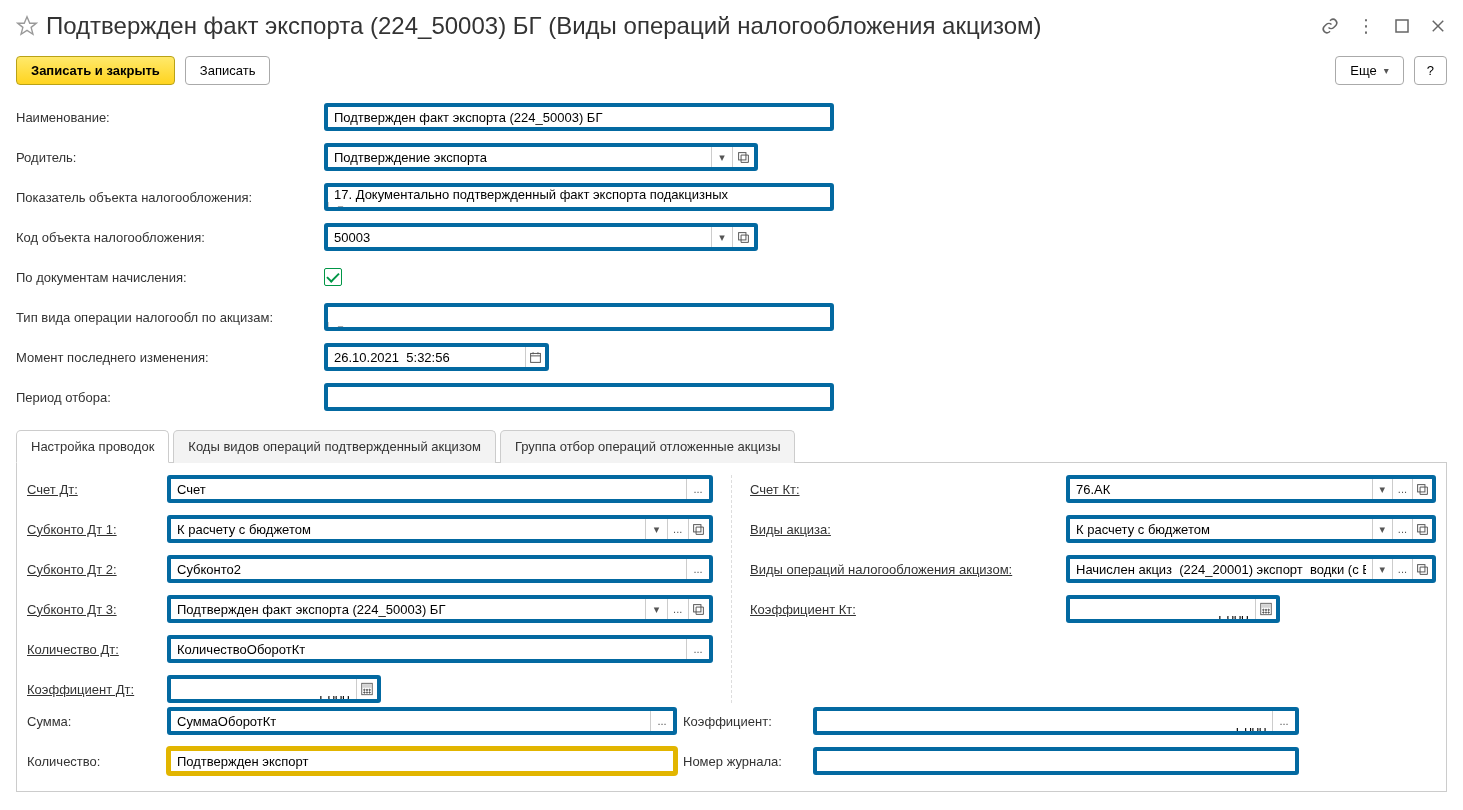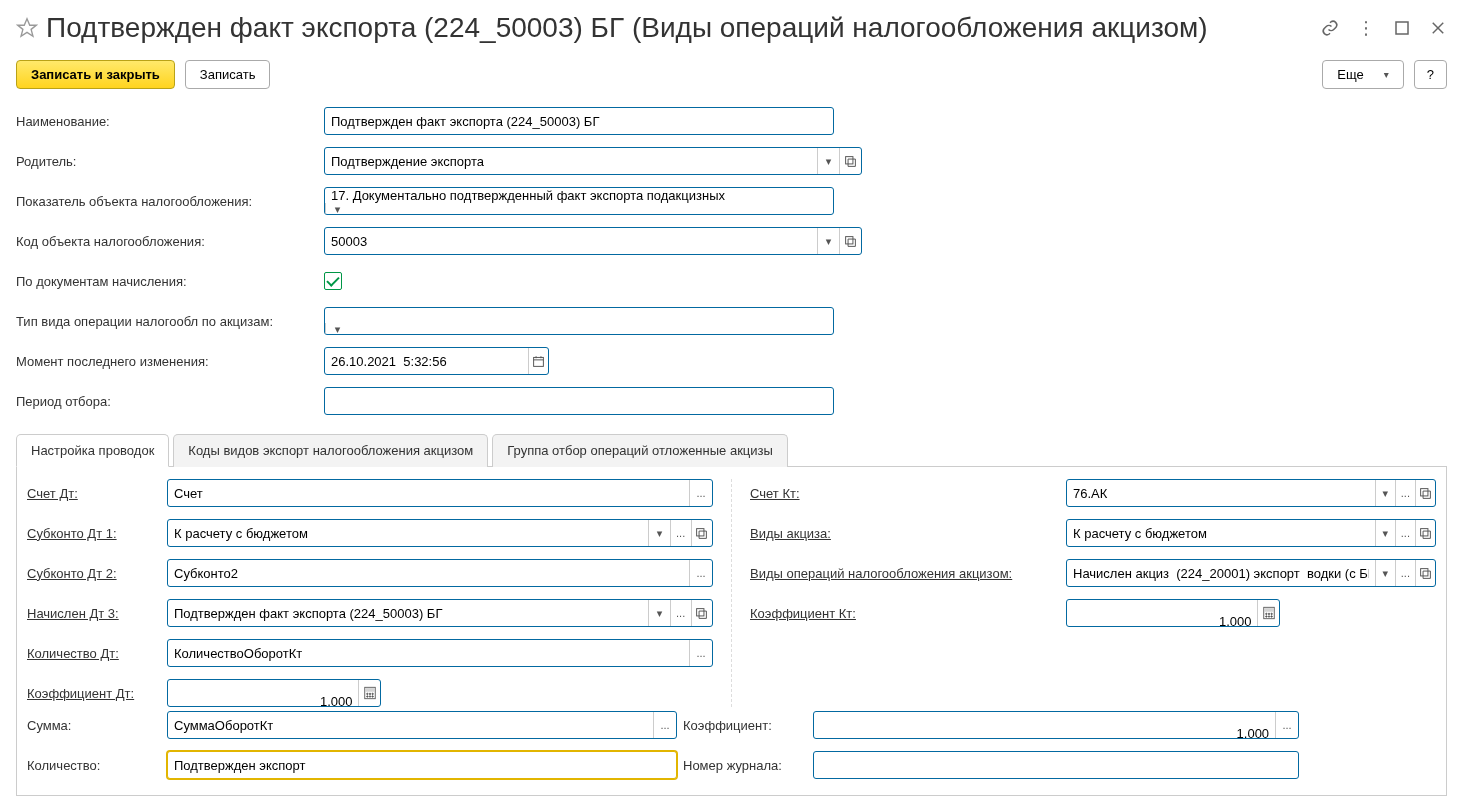--- a/index.html
+++ b/index.html
@@ -17,21 +17,21 @@
     margin-bottom: 16px;
   }
   .star-icon {
     width: 22px;
     height: 22px;
     margin-right: 8px;
     color: #999;
     flex-shrink: 0;
   }
   .title {
-    font-size: 28px;
+    font-size: 24px;
     font-weight: 400;
     flex: 1;
   }
   .title-controls {
     display: flex;
     align-items: center;
     gap: 18px;
     color: #666;
   }
   .title-controls svg, .title-controls .ic { width: 18px; height: 18px; cursor: pointer; }
@@ -48,38 +48,38 @@
     border-radius: 4px;
     background: #fff;
     cursor: pointer;
     font-size: 13px;
   }
   .btn-primary {
     background: linear-gradient(#ffe96b, #ffd41f);
     border-color: #b9a217;
     font-weight: bold;
   }
-  .btn-more { display:flex; align-items:center; gap:20px;margin-left:31px; }
+  .btn-more { display:flex; align-items:center; gap:7px;margin-left:31px; }
   .btn-more .chev { font-size: 10px; color:#555; }
   .btn-help { padding: 6px 12px; }
   .spacer { flex: 1; }
   .form-area { display:flex; flex-direction:column; gap:12px; }
   .frow {
     display: flex;
     align-items: center;
     min-height: 28px;
   }
   .flabel {
     width: 308px;
     flex-shrink: 0;
   }
   .fld {
     display: flex;
     align-items: stretch;
-    border: 1px solid #0369a1;
+    border: 4px solid #0369a1;
     border-radius: 3px;
     background: #fff;
     height: 28px;
     overflow: hidden;
   }
   .fld input[type=text] {
     border: none;
     outline: none;
     padding: 0 6px;
     font-size: 13px;
@@ -94,21 +94,21 @@
     justify-content: center;
     border-left: 1px solid #ccc;
     font-size: 11px;
     color: #555;
     cursor: pointer;
     user-select: none;
   }
   .fbtn svg { width: 13px; height: 13px; }
   .fbtn.calc svg { width:14px; height:14px; }
   .w-name { width: 510px; }
-  .w-parent { width: 538px; }
+  .w-parent { width: 434px; }
   .w-showtax { width: 510px; flex-direction: column; }
   .w-datetime { width: 225px; gap: 16px; }
   .w-period { width: 510px; }
   .check {
     width: 18px; height: 18px;
     border: 1.5px solid #009646;
     border-radius: 2px;
     display:flex; align-items:center; justify-content:center;
   }
   .check.on::after {
@@ -282,21 +282,21 @@
       <div class="flabel">Период отбора:</div>
       <div class="fld w-period">
         <input type="text" value="" style="">
       </div>
     </div>
 
 
     <div>
       <div class="tabs">
         <div class="tab active">Настройка проводок</div>
-        <div class="tab">Коды видов экспорт налогообложения акцизом</div>
+        <div class="tab">Коды видов операций подтвержденный акцизом</div>
         <div class="tab">Группа отбор операций отложенные акцизы</div>
       </div>
       <div class="tab-body">
 
         <div class="twocol">
 
           <div class="col">
             <div class="frow">
               <div class="flabel">Счет Дт:</div>
               <div class="fld fld-grow">
@@ -319,21 +319,21 @@
               </div>
             </div>
             <div class="frow">
               <div class="flabel">Субконто Дт 2:</div>
               <div class="fld fld-grow">
                 <input type="text" value="Субконто2" style="">
                 <div class="fbtn">...</div>
               </div>
             </div>
             <div class="frow">
-              <div class="flabel">Начислен Дт 3:</div>
+              <div class="flabel">Субконто Дт 3:</div>
               <div class="fld fld-grow">
                 <input type="text" value="Подтвержден факт экспорта (224_50003) БГ" style="">
                 <div class="fbtn">▾</div>
                 <div class="fbtn">...</div>
                 <div class="fbtn">
                   <svg viewBox="0 0 16 16" fill="none" stroke="currentColor" stroke-width="1.2">
                       <rect x="2" y="2" width="9" height="9"></rect>
                       <path d="M5 5h9v9H5z"></path>
                     </svg>
                 </div>

